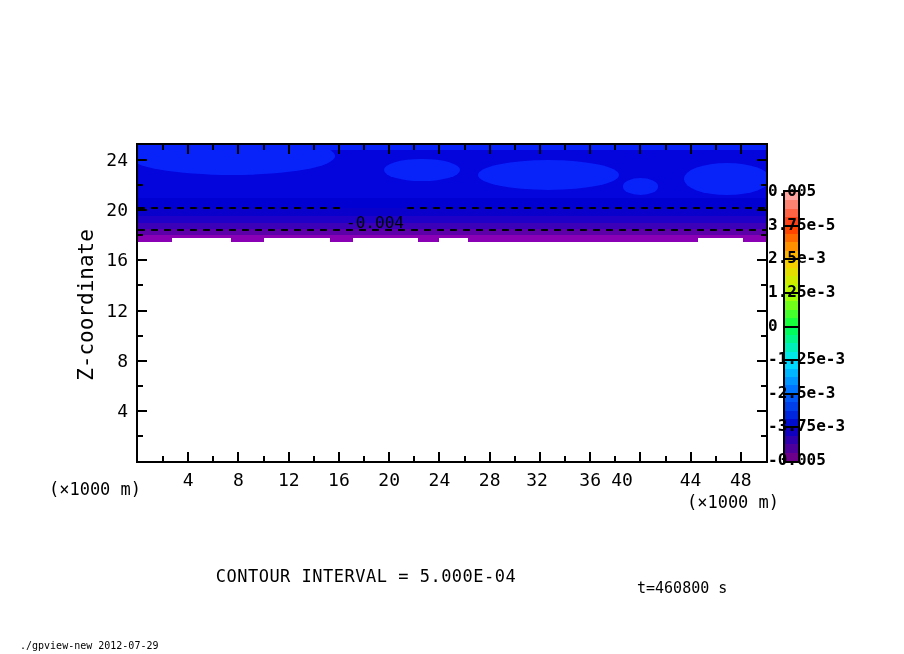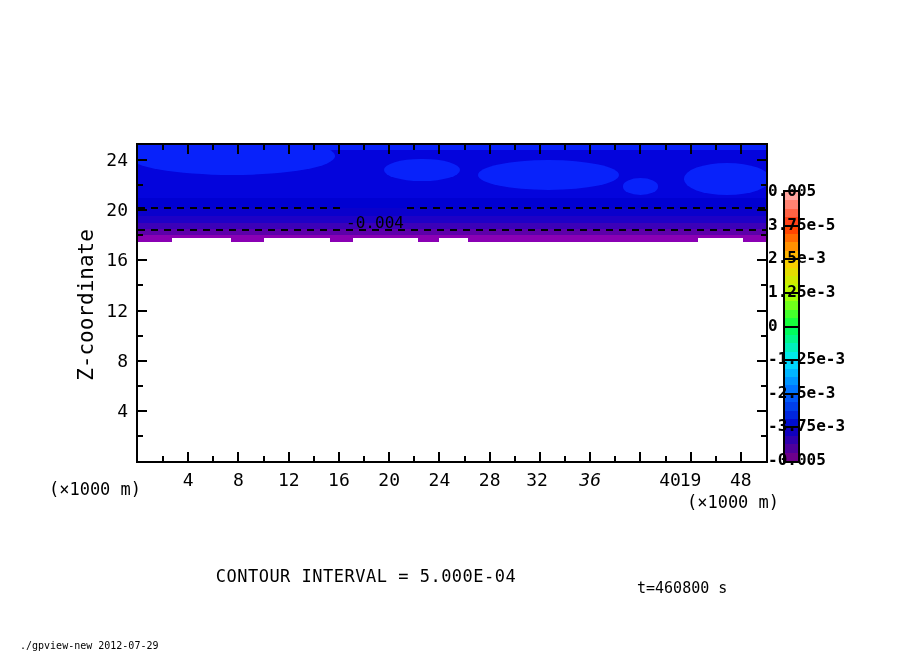--- a/index.html
+++ b/index.html
@@ -157,23 +157,23 @@
   <div class="abs footer" id="footer-left">./gpview-new  2012-07-29</div>
 
 <div class="abs xlab" style="left: 163.24px;">4</div>
     <div class="abs xlab" style="left: 213.48px;">8</div>
     <div class="abs xlab" style="left: 263.72px;">12</div>
     <div class="abs xlab" style="left: 313.96px;">16</div>
     <div class="abs xlab" style="left: 364.2px;">20</div>
     <div class="abs xlab" style="left: 414.44px;">24</div>
     <div class="abs xlab" style="left: 464.68px;">28</div>
     <div class="abs xlab" style="left: 512px;">32</div>
-    <div class="abs xlab" style="left: 565.16px; font-style: italic;">36</div>
-    <div class="abs xlab" style="left: 645px; text-align: center;">40</div>
-    <div class="abs xlab" style="left: 665.64px;">19</div>
+    <div class="abs xlab" style="left: 565.16px;">36</div>
+    <div class="abs xlab" style="left: 597px; text-align: center;">40</div>
+    <div class="abs xlab" style="left: 665.64px;">44</div>
     <div class="abs xlab" style="left: 715.88px;">48</div>
     <div class="abs ylab" style="top: 399.841px;">4</div>
     <div class="abs ylab" style="top: 349.683px;">8</div>
     <div class="abs ylab" style="top: 299.524px;">12</div>
     <div class="abs ylab" style="top: 249.365px;">16</div>
     <div class="abs ylab" style="top: 199.206px;">20</div>
     <div class="abs ylab" style="top: 149.048px;">24</div>
     <div class="cblab" style="top: 181px;">0.005</div>
     <div class="cblab" style="top: 214.625px;">3.75e-5</div>
     <div class="cblab" style="top: 248.25px;">2.5e-3</div>

